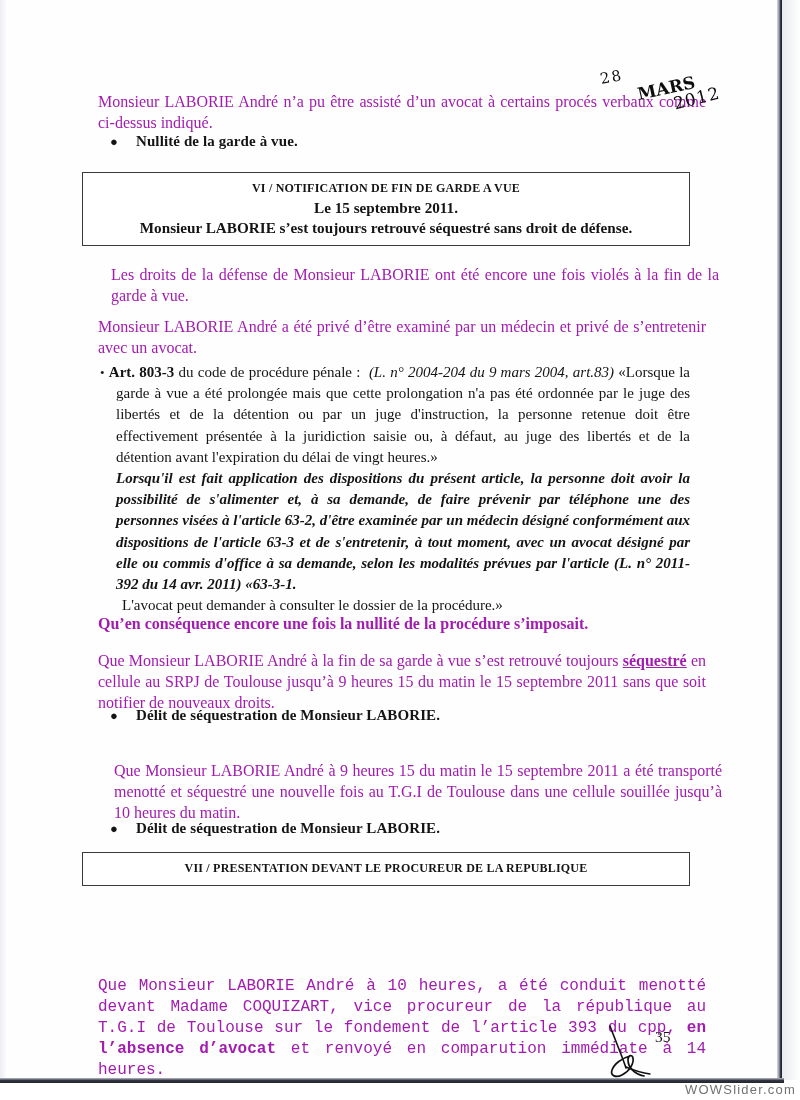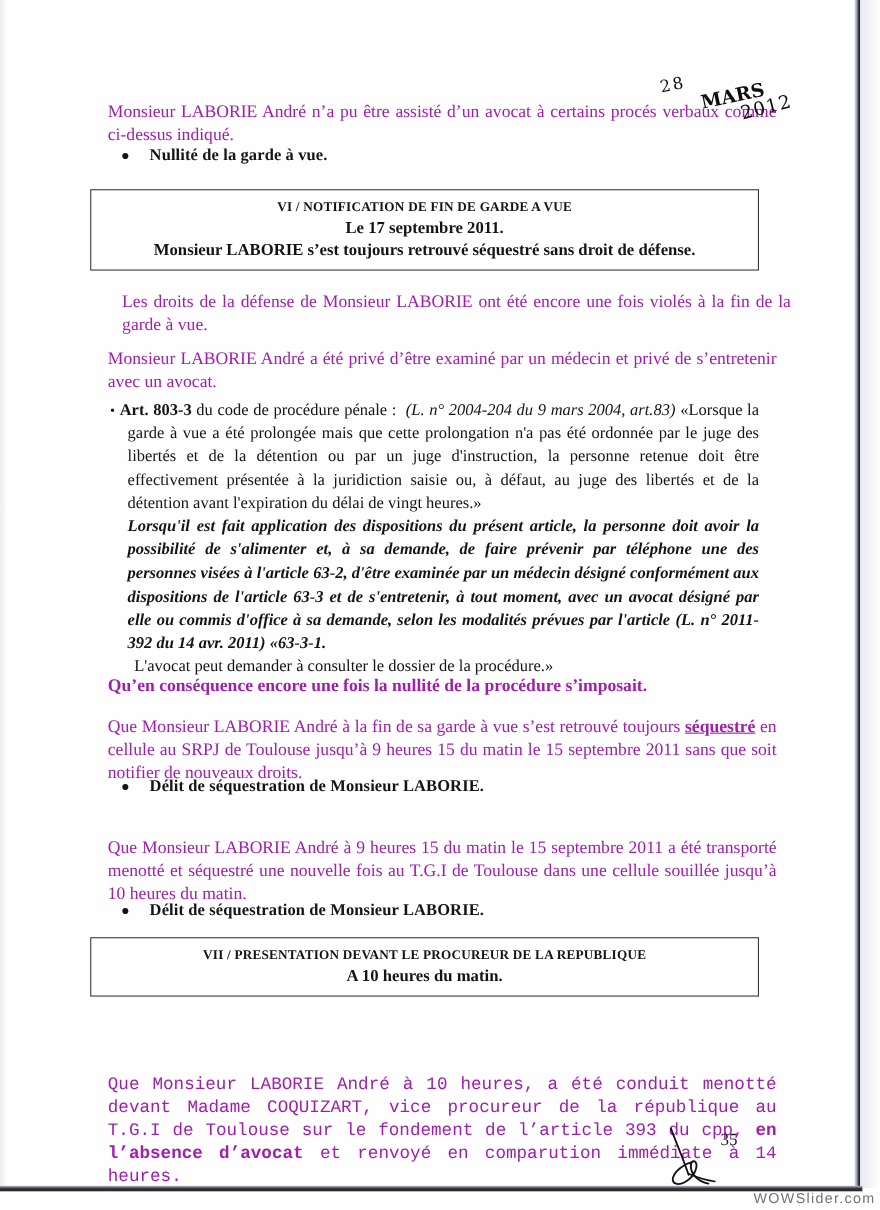--- a/index.html
+++ b/index.html
@@ -209,21 +209,21 @@
 
     <p class="para top-intro">Monsieur LABORIE André n’a pu être assisté d’un avocat à certains procés verbaux comme ci-dessus indiqué.</p>
 
     <div class="bullet-line" style="position:absolute; top:131px; left:0; width:560px;">
       <span class="dot">●</span>
       <span class="btext">Nullité de la garde à vue.</span>
     </div>
 
     <div class="headbox" style="position:absolute; top:172px; left:0px; width:608px;">
       <div class="l1">VI / NOTIFICATION DE FIN DE GARDE A VUE</div>
-      <div class="l2">Le 17 septembre 2011.</div>
+      <div class="l2">Le 15 septembre 2011.</div>
       <div class="l3">Monsieur LABORIE s’est toujours retrouvé séquestré sans droit de défense.</div>
     </div>
 
     <p class="para" style="position:absolute; top:248px; left:13px; width:608px;">Les droits de la défense de Monsieur LABORIE ont été encore une fois violés à la fin de la garde à vue.</p>
 
     <p class="para" style="position:absolute; top:300px; left:0; width:608px;">Monsieur LABORIE André a été privé d’être examiné par un médecin et privé de s’entretenir avec un avocat.</p>
 
     <div class="cite-block" style="top:362px;">
       <div class="cite-first"><span class="dot">•</span> <b class="strong">Art. 803-3</b><span> du code de procédure pénale :</span>&nbsp; <i class="ital">(L. n° 2004-204 du 9 mars 2004, art.83)</i> <span>«Lorsque la garde à vue a été prolongée mais que cette prolongation n'a pas été ordonnée par le juge des libertés et de la détention ou par un juge d'instruction, la personne retenue doit être effectivement présentée à la juridiction saisie ou, à défaut, au juge des libertés et de la détention avant l'expiration du délai de vingt heures.»</span></div>
       <div class="cite-bold-ital">Lorsqu'il est fait application des dispositions du présent article, la personne doit avoir la possibilité de s'alimenter et, à sa demande, de faire prévenir par téléphone une des personnes visées à l'article 63-2, d'être examinée par un médecin désigné conformément aux dispositions de l'article 63-3 et de s'entretenir, à tout moment, avec un avocat désigné par elle ou commis d'office à sa demande, selon les modalités prévues par l'article (L. n° 2011-392 du 14 avr. 2011) «63-3-1.</div>
@@ -232,30 +232,29 @@
 
     <p class="para" style="position:absolute; top:597px; left:0; width:608px; font-weight:bold;">Qu’en conséquence encore une fois la nullité de la procédure s’imposait.</p>
 
     <p class="para" style="position:absolute; top:634px; left:0; width:608px;"><span>Que Monsieur LABORIE André à la fin de sa garde à vue s’est retrouvé toujours </span><span class="u-bold">séquestré</span><span> en cellule au SRPJ de Toulouse jusqu’à 9 heures 15 du matin le 15 septembre 2011 sans que soit  notifier de nouveaux droits.</span></p>
 
     <div class="bullet-line" style="position:absolute; top:705px; left:0; width:560px;">
       <span class="dot">●</span>
       <span class="btext">Délit de séquestration de Monsieur LABORIE.</span>
     </div>
 
-    <p class="para" style="position:absolute; top:744px; left:0; width:608px;">Que Monsieur LABORIE André à 9 heures 15 du matin le 15 septembre 2011 a été transporté menotté et séquestré une nouvelle fois au T.G.I de Toulouse dans une cellule souillée jusqu’à 10 heures du matin.</p>
+    <p class="para" style="position:absolute; top:744px; left:16px; width:608px;">Que Monsieur LABORIE André à 9 heures 15 du matin le 15 septembre 2011 a été transporté menotté et séquestré une nouvelle fois au T.G.I de Toulouse dans une cellule souillée jusqu’à 10 heures du matin.</p>
 
     <div class="bullet-line" style="position:absolute; top:818px; left:0; width:560px;">
       <span class="dot">●</span>
       <span class="btext">Délit de séquestration de Monsieur LABORIE.</span>
     </div>
 
     <div class="headbox" style="position:absolute; top:852px; left:0px; width:608px;">
       <div class="l1">VII / PRESENTATION DEVANT LE PROCUREUR DE LA REPUBLIQUE</div>
-      <div class="l2">A 10 heures du matin.</div>
     </div>
 
     <p class="para" style="position:absolute; top:960px; left:0; width:608px;font-family:Liberation Mono, monospace;"><span>Que Monsieur LABORIE André à 10 heures, a été conduit menotté devant Madame COQUIZART, vice procureur de la république au T.G.I de Toulouse sur le fondement de l’article 393 du cpp, </span><b>en l’absence d’avocat</b><span> et renvoyé en comparution immédiate à 14 heures.</span></p>
 
   </div>
 
   <div class="pagenum">35</div>
 
   <div class="hand" id="hw-day">28</div>
   <div class="hand" id="hw-month">MARS</div>

